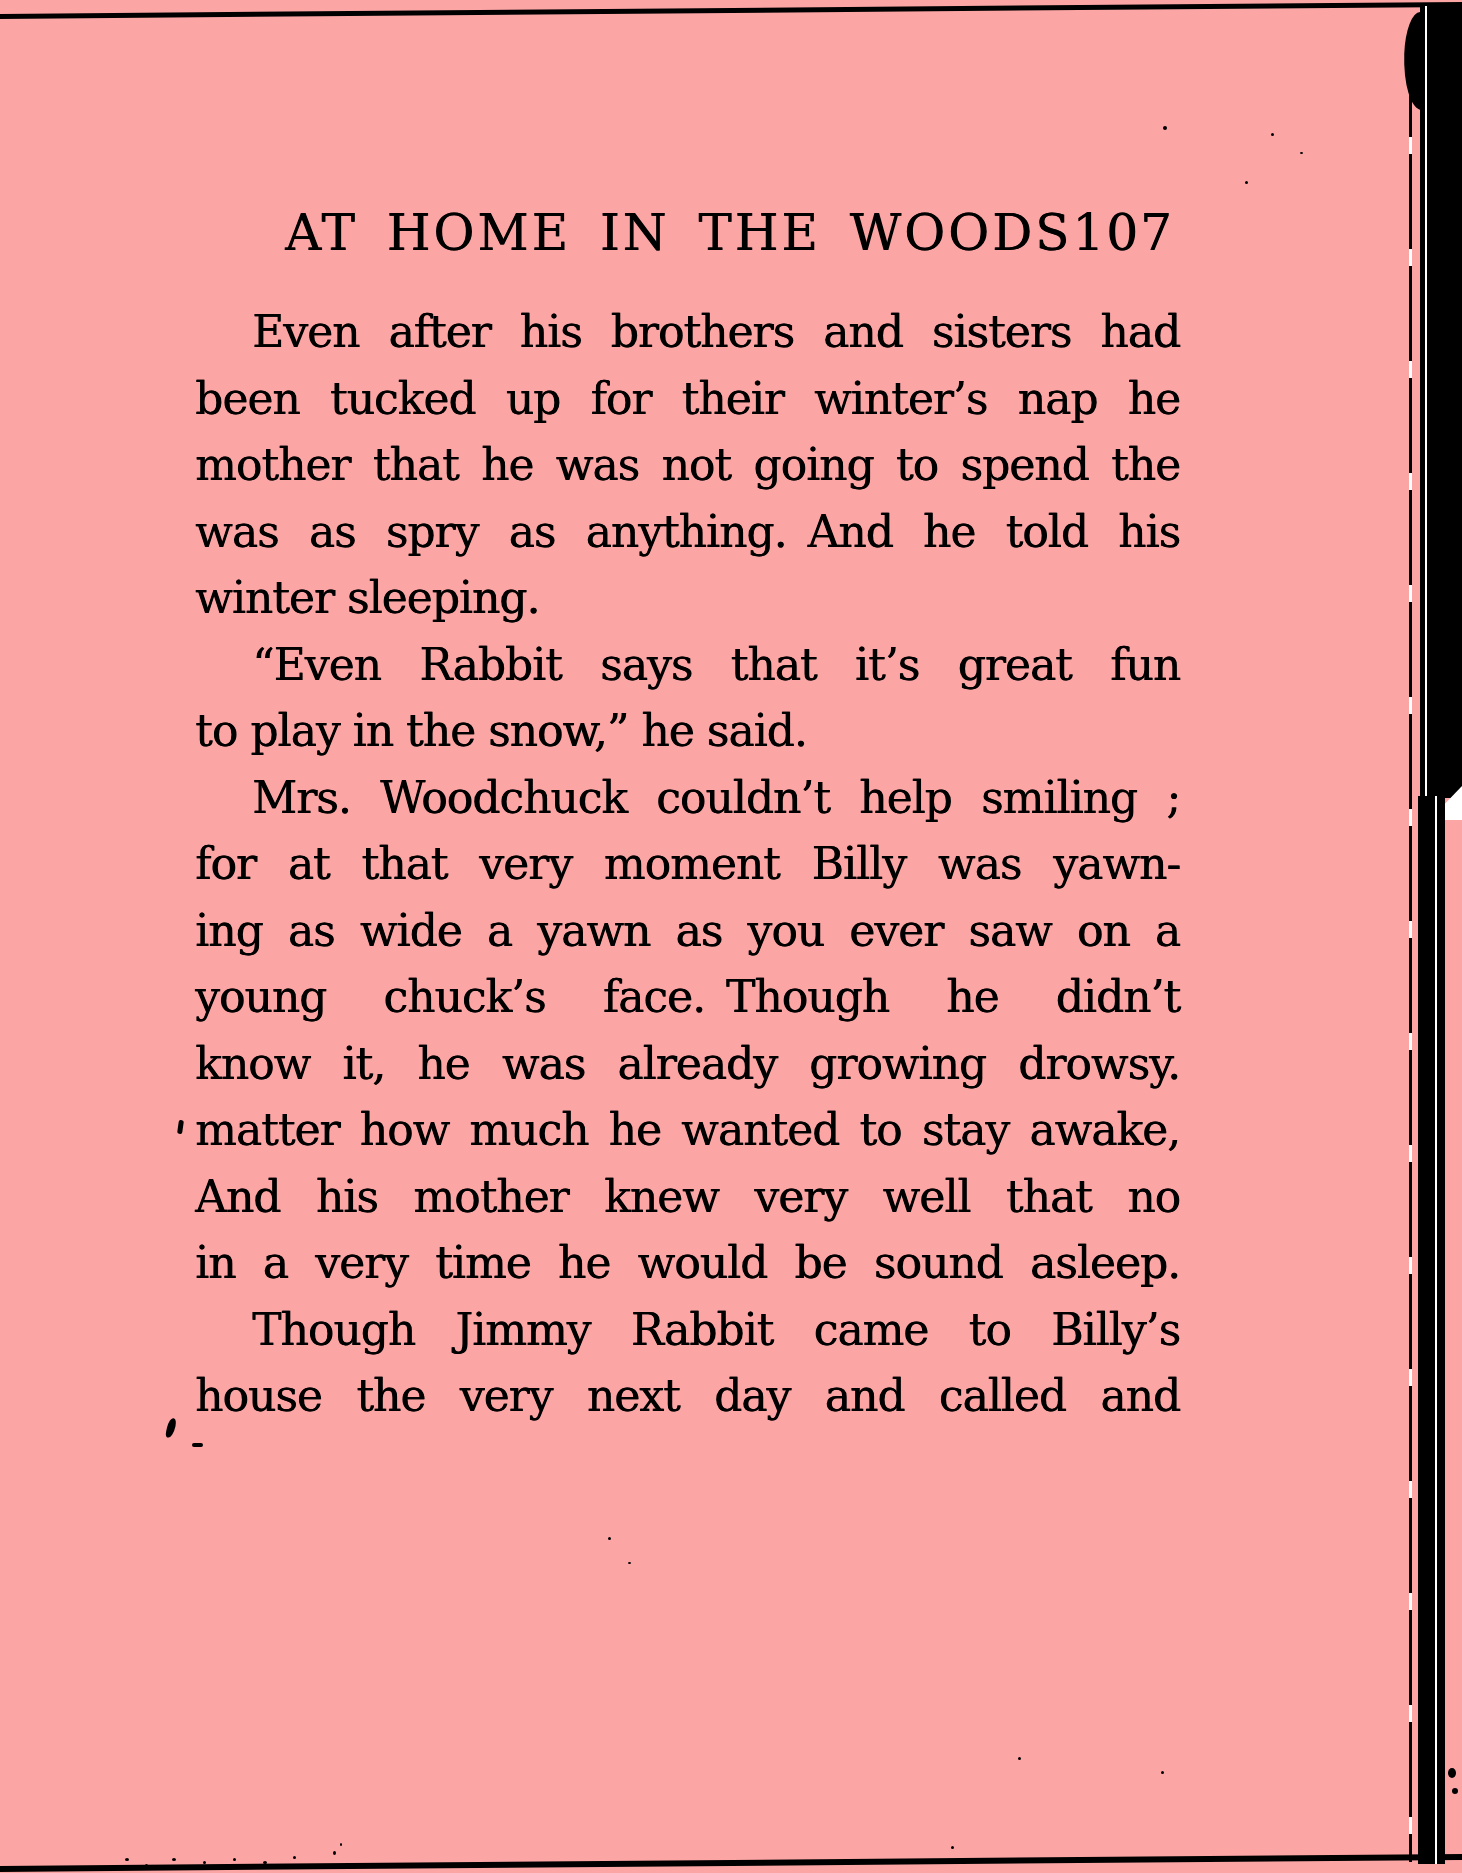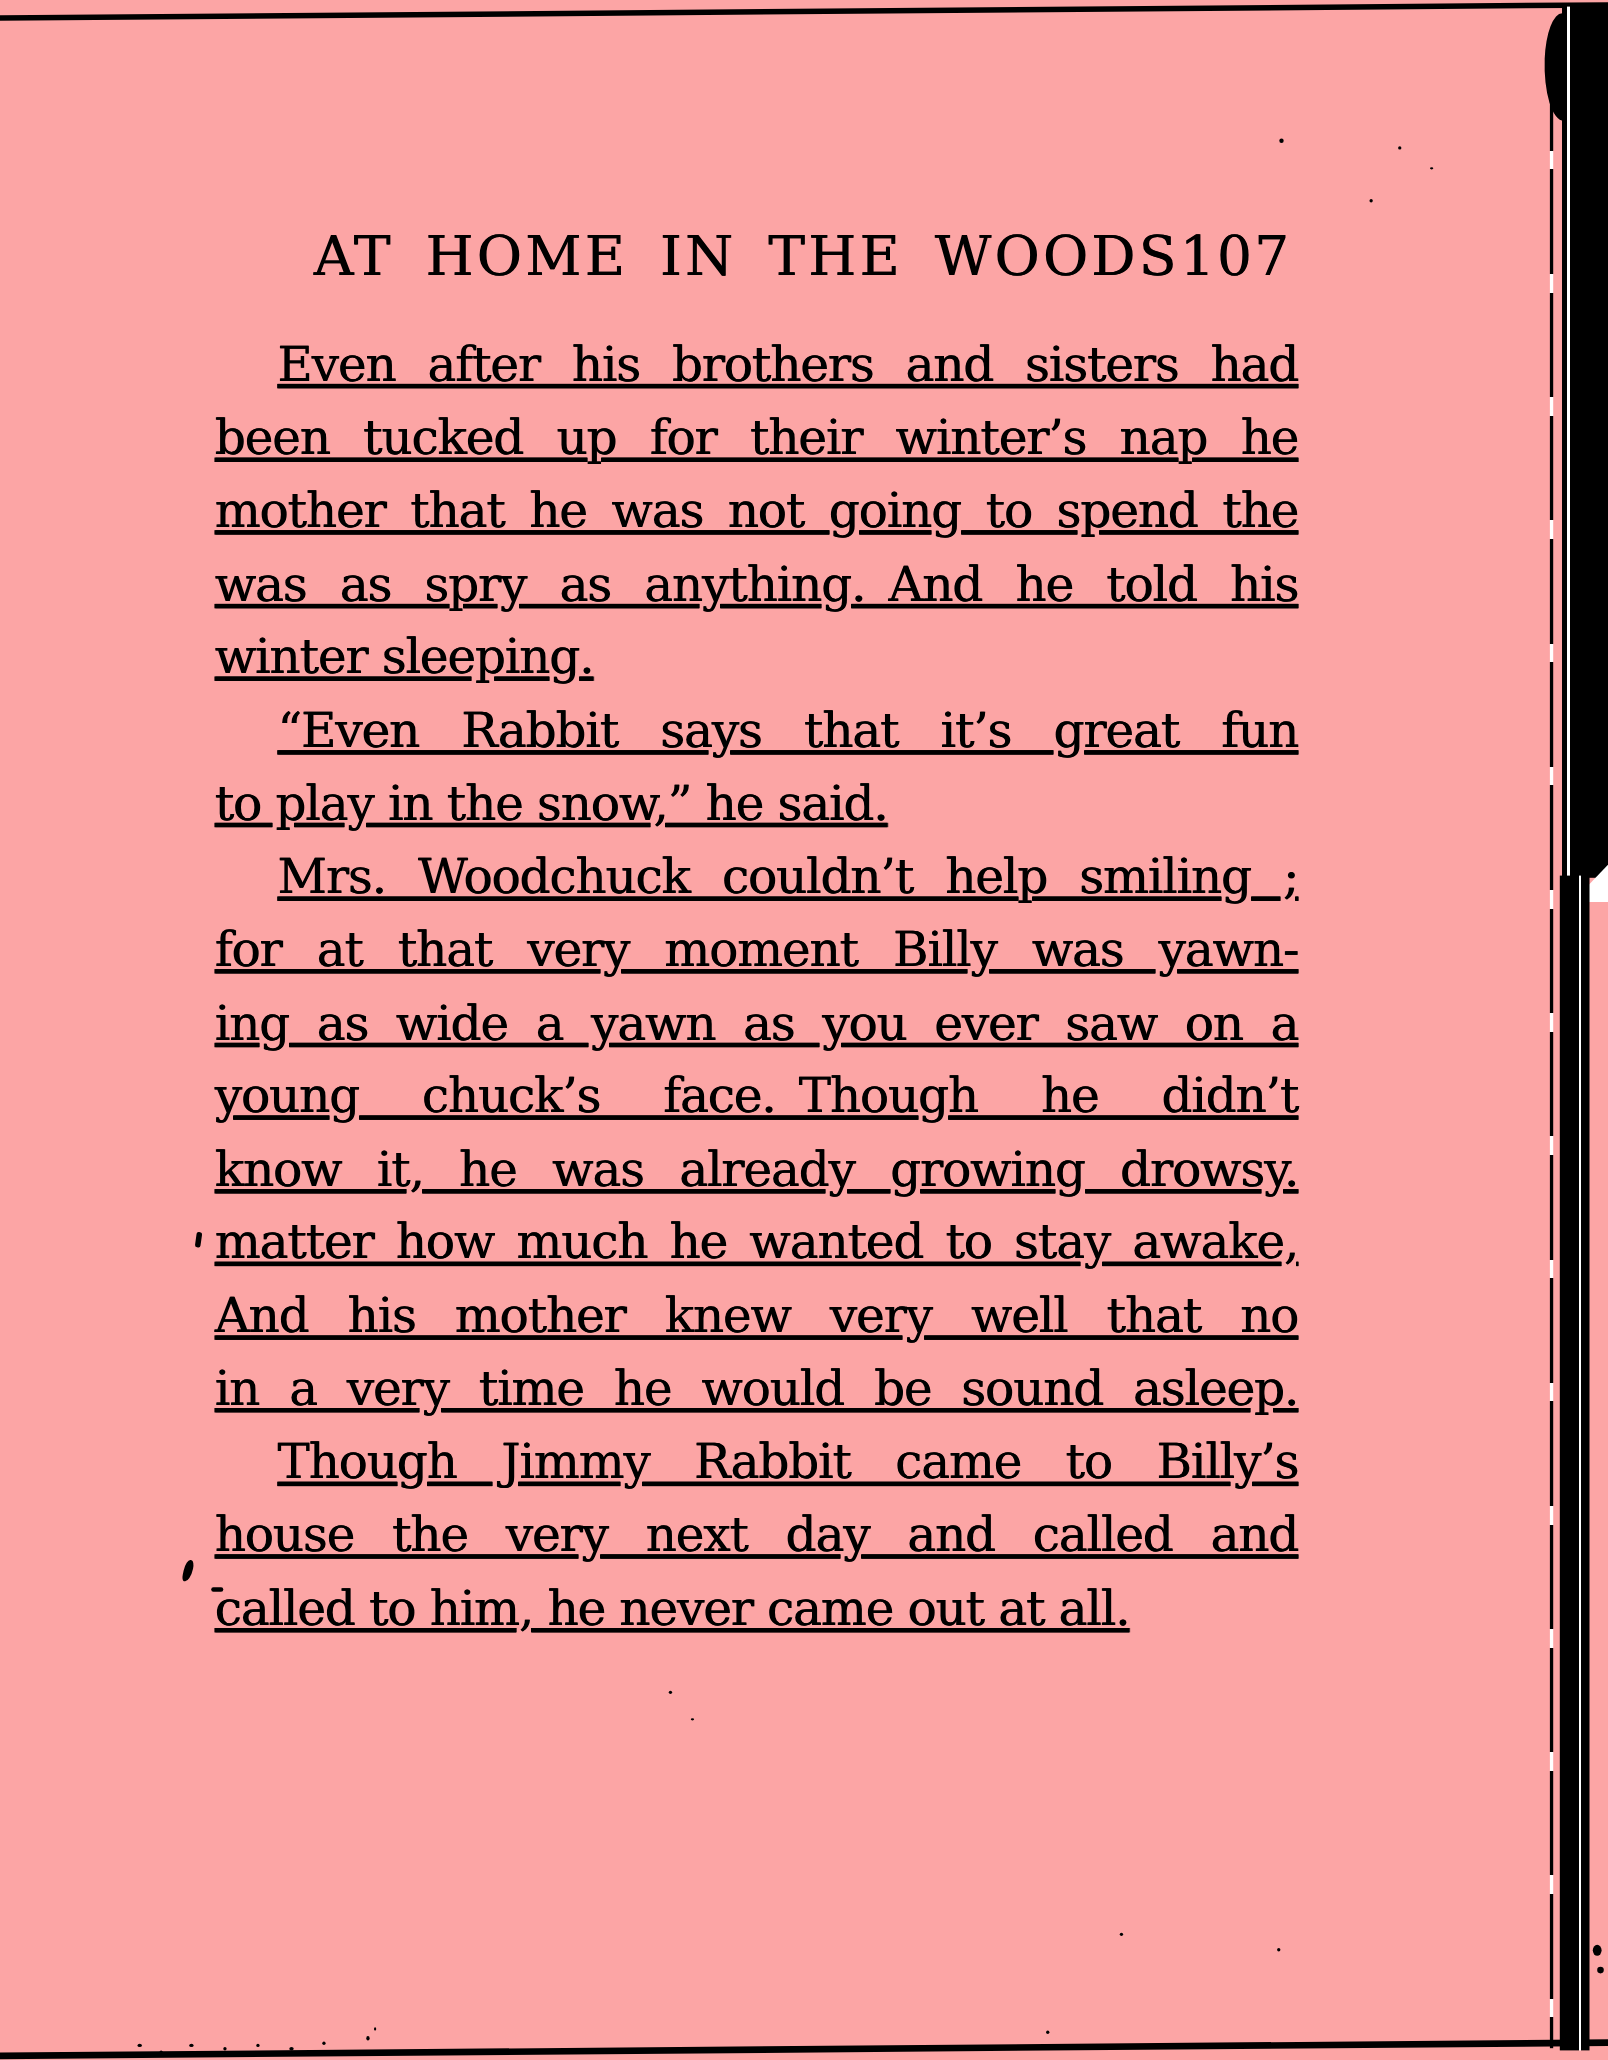--- a/index.html
+++ b/index.html
@@ -40,21 +40,20 @@
   }
   .head-title { letter-spacing:3px; word-spacing:10px; }
   .head-page  { letter-spacing:2px; }
 
   
   .text-block {
     position:absolute; left:195px; top:299px; width:985px;
     font-size:44px; line-height:66.5px;
     letter-spacing:-1px;
     text-shadow:0.6px 0 0 #000;
-    text-decoration:underline;
   }
   .line { text-align:justify; text-align-last:left; }
   .line.just { text-align-last:justify; }
   .line.indent { text-indent:57px; }
 
   
   .spk { position:absolute; background:#000; border-radius:50%; }
   .mark-tick { position:absolute; left:178px; top:1120px; width:5px; height:14px;
     background:#000; border-radius:2px; transform:rotate(8deg); }
   .mark-comma { position:absolute; left:167px; top:1418px; width:8px; height:20px;
@@ -92,21 +91,20 @@
       <div class="line indent just">Mrs. Woodchuck couldn’t help smiling ;</div>
       <div class="line just">for at that very moment Billy was yawn-</div>
       <div class="line just">ing as wide a yawn as you ever saw on a</div>
       <div class="line just">young chuck’s face. Though he didn’t</div>
       <div class="line just">know it, he was already growing drowsy.</div>
       <div class="line just">matter how much he wanted to stay awake,</div>
       <div class="line just">And his mother knew very well that no</div>
       <div class="line just">in a very time he would be sound asleep.</div>
       <div class="line indent just">Though Jimmy Rabbit came to Billy’s</div>
       <div class="line just">house the very next day and called and</div>
-      <div class="line">called to him, he never came out at all.</div>
     </main>
 
   <div class="mark-tick"></div>
   <div class="mark-comma"></div>
   <div class="mark-dash"></div>
 
   <div class="spk" style="left:1163px;top:126px;width:4px;height:4px"></div>
   <div class="spk" style="left:1271px;top:133px;width:3px;height:3px"></div>
   <div class="spk" style="left:1300px;top:152px;width:3px;height:2px"></div>
   <div class="spk" style="left:1245px;top:181px;width:3px;height:3px"></div>

